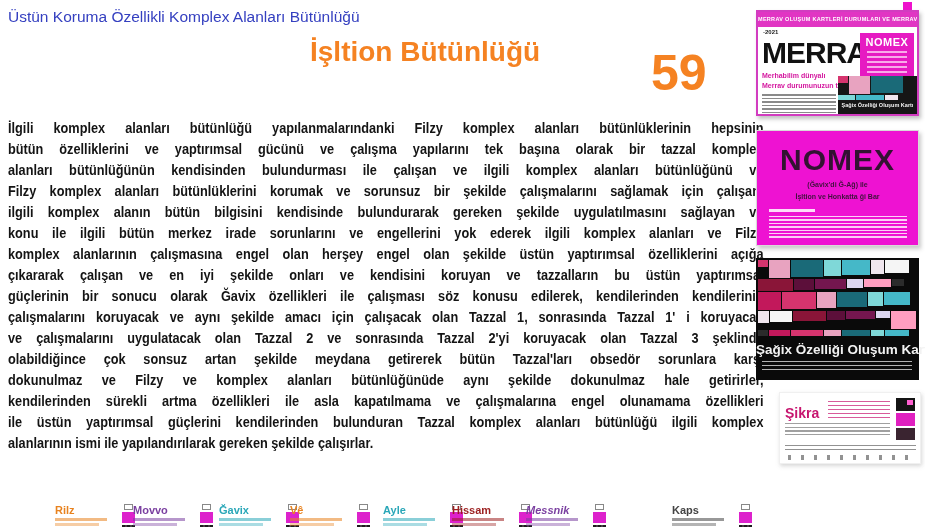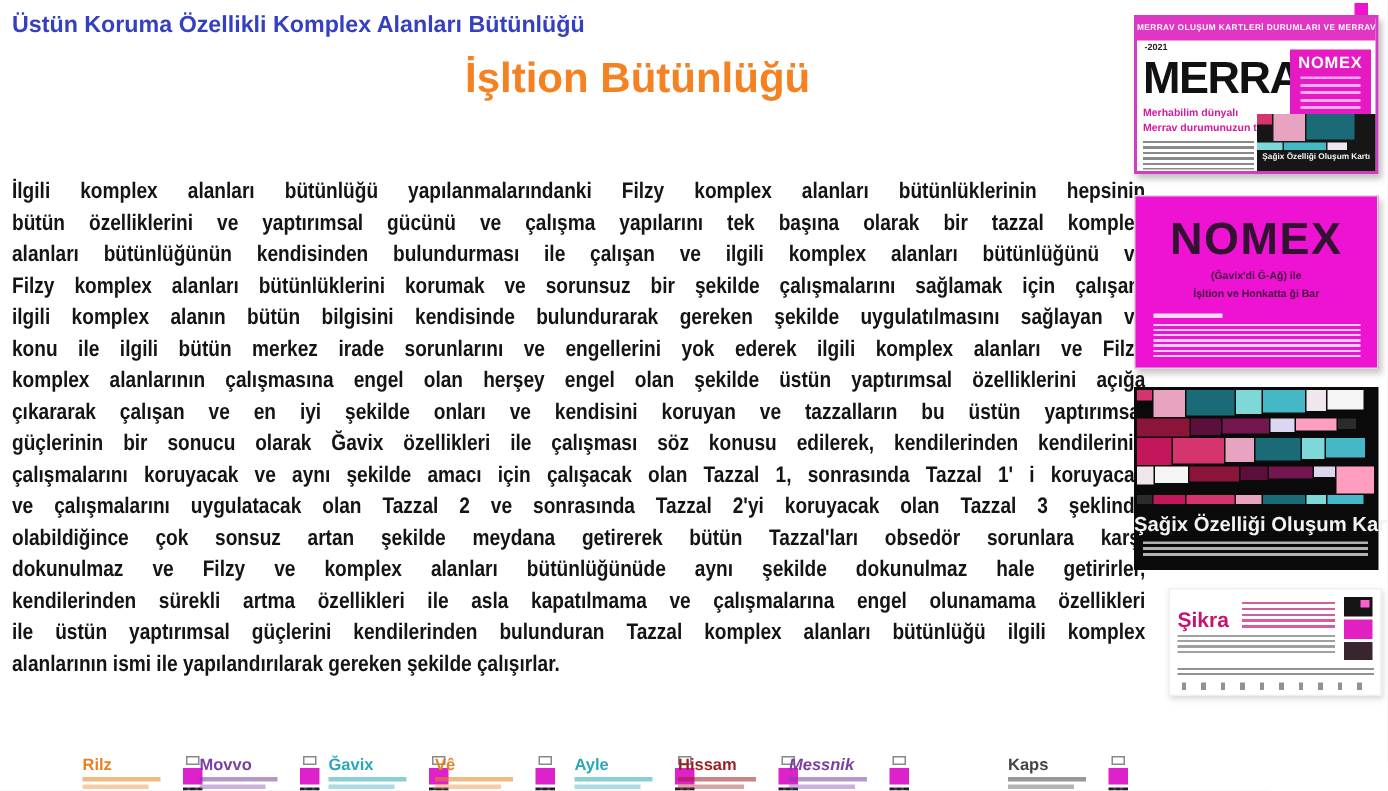--- a/index.html
+++ b/index.html
@@ -3,21 +3,21 @@
 <meta charset="utf-8">
 <style>
   * { margin:0; padding:0; box-sizing:border-box; }
   body { background:#e9e9e9; font-family:"Liberation Sans", sans-serif; }
   #canvas {
     position:relative; width:925px; height:527px; background:#ffffff;
     overflow:hidden; margin:0 auto; font-family:"Liberation Sans", sans-serif;
   }
   
   .page-header {
-    position:absolute; left:8px; top:8px; font-size:15.5px; font-weight:bold;
+    position:absolute; left:8px; top:8px; font-size:15.5px; font-weight:normal;
     color:#3540c0; letter-spacing:0px; white-space:nowrap;text-align:center;
   }
   .masthead-title {
     position:absolute; left:2px; top:10px; font-size:100px; line-height:0.98;
     font-weight:bold; color:#e11a1a; letter-spacing:-5px; white-space:nowrap;
   }
   .masthead-subtitle {
     position:absolute; left:310px; top:33px; font-size:28px; line-height:37px;
     font-weight:bold; color:#f58222; white-space:nowrap;
   }
@@ -115,20 +115,21 @@
 <body>
 
 <div id="canvas">
 
   <div class="page-header">Üstün Koruma Özellikli Komplex Alanları Bütünlüğü</div>
   <div class="corner-mark"></div>
 
   <div class="masthead-subtitle">
     <div>İşltion Bütünlüğü</div>
   </div>
+  <div class="issue-number">59</div>
 
   <div class="body-text">
     <div class="jl">İlgili komplex alanları bütünlüğü yapılanmalarındanki Filzy komplex alanları bütünlüklerinin hepsinin</div>
     <div class="jl">bütün özelliklerini ve yaptırımsal gücünü ve çalışma yapılarını tek başına olarak bir tazzal komplex</div>
     <div class="jl">alanları bütünlüğünün kendisinden bulundurması ile çalışan ve ilgili komplex alanları bütünlüğünü ve</div>
     <div class="jl">Filzy komplex alanları bütünlüklerini korumak ve sorunsuz bir şekilde çalışmalarını sağlamak için çalışan,</div>
     <div class="jl">ilgili komplex alanın bütün bilgisini kendisinde bulundurarak gereken şekilde uygulatılmasını sağlayan ve</div>
     <div class="jl">konu ile ilgili bütün merkez irade sorunlarını ve engellerini yok ederek ilgili komplex alanları ve Filzy</div>
     <div class="jl">komplex alanlarının çalışmasına engel olan herşey engel olan şekilde üstün yaptırımsal özelliklerini açığa</div>
     <div class="jl">çıkararak çalışan ve en iyi şekilde onları ve kendisini koruyan ve tazzalların bu üstün yaptırımsal</div>

